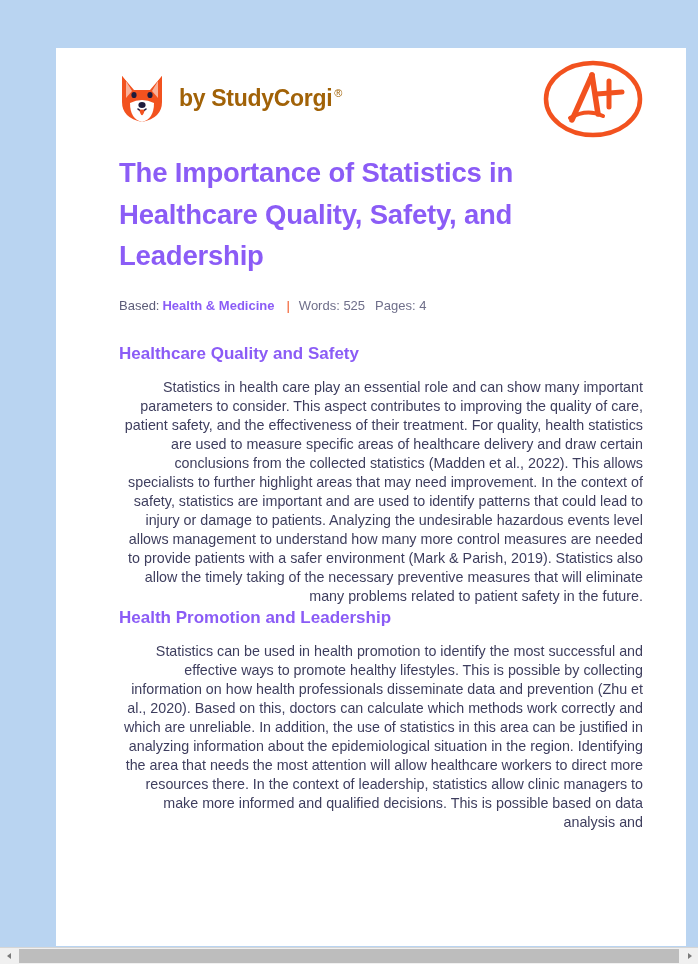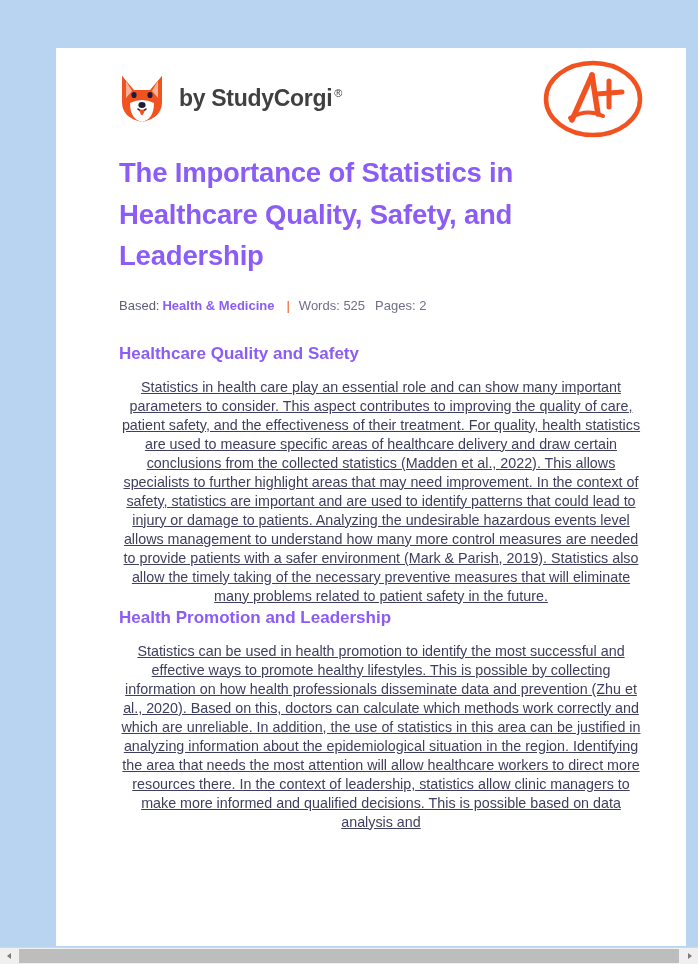--- a/index.html
+++ b/index.html
@@ -51,21 +51,21 @@
   .corgi-mark {
     width: 46px;
     height: 52px;
     margin-right: 14px;
     display: block;
   }
 
   .brand-wordmark {
     font-size: 23px;
     font-weight: bold;
-    color: #404040;
+    color: #a16207;
     letter-spacing: -0.3px;
     line-height: 1;
     white-space: nowrap;
   }
 
   .brand-reg {
     font-size: 11px;
     vertical-align: super;
     font-weight: normal;
     margin-left: 2px;
@@ -124,22 +124,21 @@
   .section-heading.second { margin-top: 1px; }
 
   .body-para {
     margin: 0;
     padding: 0;
     margin-top: 13px;
     font-size: 14.3px;
     line-height: 19px;
     color: #3e3e5e;
     width: 524px;
-    text-align: center;
-    text-decoration: underline;
+    text-align: right;
   }
 
   
   .hscrollbar {
     position: absolute;
     left: 0;
     bottom: 0;
     width: 698px;
     height: 17px;
     background: #f0f0f0;
@@ -213,21 +212,21 @@
         <path d="M53 19 L59 58" stroke="#f2521f" stroke-width="5.5" fill="none" stroke-linecap="round"></path>
         <path d="M31 62 Q48 52 64 60" stroke="#f2521f" stroke-width="4" fill="none" stroke-linecap="round"></path>
         <path d="M70 25 L70 51" stroke="#f2521f" stroke-width="5" fill="none" stroke-linecap="round"></path>
         <path d="M58 38 L83 36" stroke="#f2521f" stroke-width="5" fill="none" stroke-linecap="round"></path>
       </svg>
     </div>
 
     <h1 class="doc-title">The Importance of Statistics in Healthcare Quality, Safety, and Leadership</h1>
 
     <div class="meta-line">
-      <span class="meta-label">Based:</span><span class="meta-topic">Health &amp; Medicine</span><span class="meta-sep">|</span><span class="meta-words">Words: 525</span><span>Pages: 2</span>
+      <span class="meta-label">Based:</span><span class="meta-topic">Health &amp; Medicine</span><span class="meta-sep">|</span><span class="meta-words">Words: 525</span><span>Pages: 4</span>
     </div>
 
     <h2 class="section-heading first">Healthcare Quality and Safety</h2>
     <p class="body-para">Statistics in health care play an essential role and can show many important parameters to consider. This aspect contributes to improving the quality of care, patient safety, and the effectiveness of their treatment. For quality, health statistics are used to measure specific areas of healthcare delivery and draw certain conclusions from the collected statistics (Madden et al., 2022). This allows specialists to further highlight areas that may need improvement. In the context of safety, statistics are important and are used to identify patterns that could lead to injury or damage to patients. Analyzing the undesirable hazardous events level allows management to understand how many more control measures are needed to provide patients with a safer environment (Mark &amp; Parish, 2019). Statistics also allow the timely taking of the necessary preventive measures that will eliminate many problems related to patient safety in the future.</p>
 
     <h2 class="section-heading second">Health Promotion and Leadership</h2>
     <p class="body-para">Statistics can be used in health promotion to identify the most successful and effective ways to promote healthy lifestyles. This is possible by collecting information on how health professionals disseminate data and prevention (Zhu et al., 2020). Based on this, doctors can calculate which methods work correctly and which are unreliable. In addition, the use of statistics in this area can be justified in analyzing information about the epidemiological situation in the region. Identifying the area that needs the most attention will allow healthcare workers to direct more resources there. In the context of leadership, statistics allow clinic managers to make more informed and qualified decisions. This is possible based on data analysis and</p>
 
   </div>
 </div>

